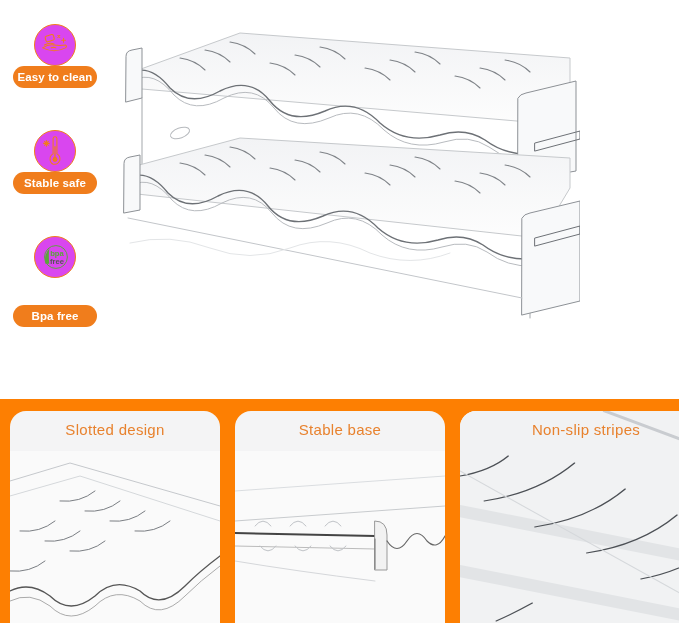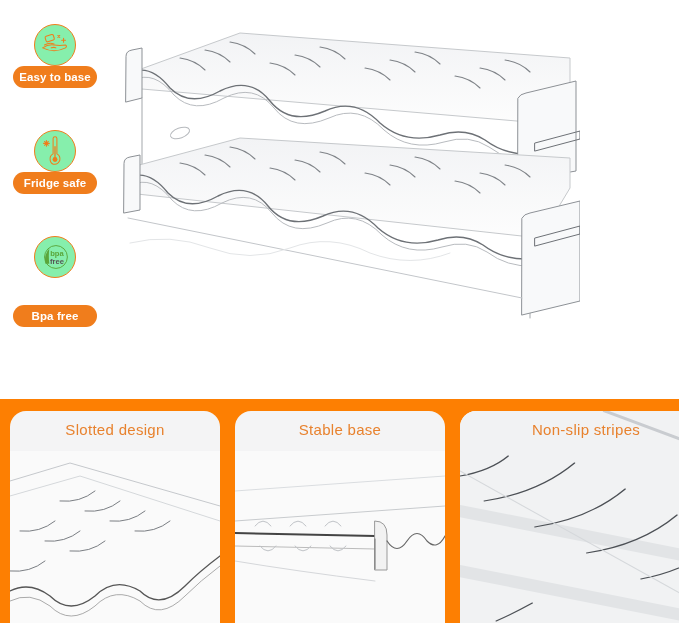--- a/index.html
+++ b/index.html
@@ -2,21 +2,21 @@
 <html><head>
 <meta charset="utf-8">
 <style>
   html, body { margin:0; padding:0; background:#ffffff; }
   body { width:679px; height:623px; position:relative; overflow:hidden;
          font-family:"Liberation Sans", "DejaVu Sans", sans-serif; }
   .hero { position:absolute; left:0; top:0; width:679px; height:399px; background:#ffffff; }
   .product { position:absolute; left:110px; top:28px; width:470px; height:330px; }
   .badge { position:absolute; left:13px; width:84px; }
   .badge .ring { position:absolute; left:21px; width:42px; height:42px; border-radius:50%;
-                 border:1.6px solid #f07d1c; background:#86efac; box-sizing:border-box; z-index:2; }
+                 border:1.6px solid #f07d1c; background:#d946ef; box-sizing:border-box; z-index:2; }
   .badge .ring svg { position:absolute; left:0; top:0; width:100%; height:100%; }
   .badge .pill { position:absolute; left:0; width:84px; height:22px; border-radius:11px;
                  background:#f07d1c; color:#fff; font-weight:bold; font-size:11.5px;
                  line-height:22px; text-align:center; z-index:1; letter-spacing:0.1px; }
   .band { position:absolute; left:0; top:399px; width:679px; height:224px; background:#fd7f02; }
   .panel { position:absolute; top:12px; width:210px; height:212px; background:#f4f4f5;
            border-radius:16px 16px 0 0; overflow:hidden; }
   .panel .title { position:absolute; left:0; top:10px; width:100%; text-align:center;
                   color:#e8822e; font-size:15px; letter-spacing:0.3px; z-index:2; }
   .panel .photo { position:absolute; left:0; top:40px; width:100%; height:172px; background:#fafafa; }
@@ -33,35 +33,35 @@
         <g fill="none" stroke="#f07d1c" stroke-width="1.1" stroke-linecap="round" stroke-linejoin="round">
           <rect x="11" y="11" width="9" height="6" rx="1.5" transform="rotate(-18 15 14)"></rect>
           <path d="M8 24 q6 -4 12 -3 q6 1 12 0 q2 1 0 3 q-6 3 -12 3 q-6 0 -12 -3z"></path>
           <path d="M10 21 q5 -3 10 -1"></path>
           <path d="M17 24 q3 -1 5 0"></path>
           <path d="M24 11 l2 2 M26 11 l-2 2"></path>
           <path d="M30 14 l0 4 M28 16 l4 0"></path>
         </g>
       </svg>
     </div>
-    <div class="pill" style="top:42px;">Easy to base</div>
+    <div class="pill" style="top:42px;">Easy to clean</div>
   </div>
 
   <div class="badge" style="top:130px;">
     <div class="ring" style="top:0;">
       <svg viewBox="0 0 42 42">
         <g fill="none" stroke="#f07d1c" stroke-width="1.1" stroke-linecap="round">
           <path d="M19 8 q0 -2 2 -2 q2 0 2 2 l0 16 q4 2 3 7 q-2 4 -5 4 q-4 0 -5 -4 q-1 -5 3 -7z"></path>
           <path d="M12 10 l0 6 M9 13 l6 0 M10 11 l4 4 M14 11 l-4 4"></path>
         </g>
         <circle cx="21" cy="30" r="2.6" fill="#f07d1c"></circle>
         <line x1="21" y1="16" x2="21" y2="28" stroke="#f07d1c" stroke-width="1.4"></line>
       </svg>
     </div>
-    <div class="pill" style="top:42px;">Fridge safe</div>
+    <div class="pill" style="top:42px;">Stable safe</div>
   </div>
 
   <div class="badge" style="top:236px;">
     <div class="ring" style="top:0;">
       <svg viewBox="0 0 42 42">
         <circle cx="22" cy="21" r="12" fill="none" stroke="#5aa63a" stroke-width="1"></circle>
         <path d="M11 28 q-2 -9 4 -16 q-1 8 0 16z" fill="#5aa63a"></path>
         <text x="23" y="20" font-family="Liberation Sans, sans-serif" font-weight="bold" font-size="8" fill="#5aa63a" text-anchor="middle">bpa</text>
         <text x="23" y="28" font-family="Liberation Sans, sans-serif" font-weight="bold" font-size="8" fill="#555" text-anchor="middle">free</text>
       </svg>

